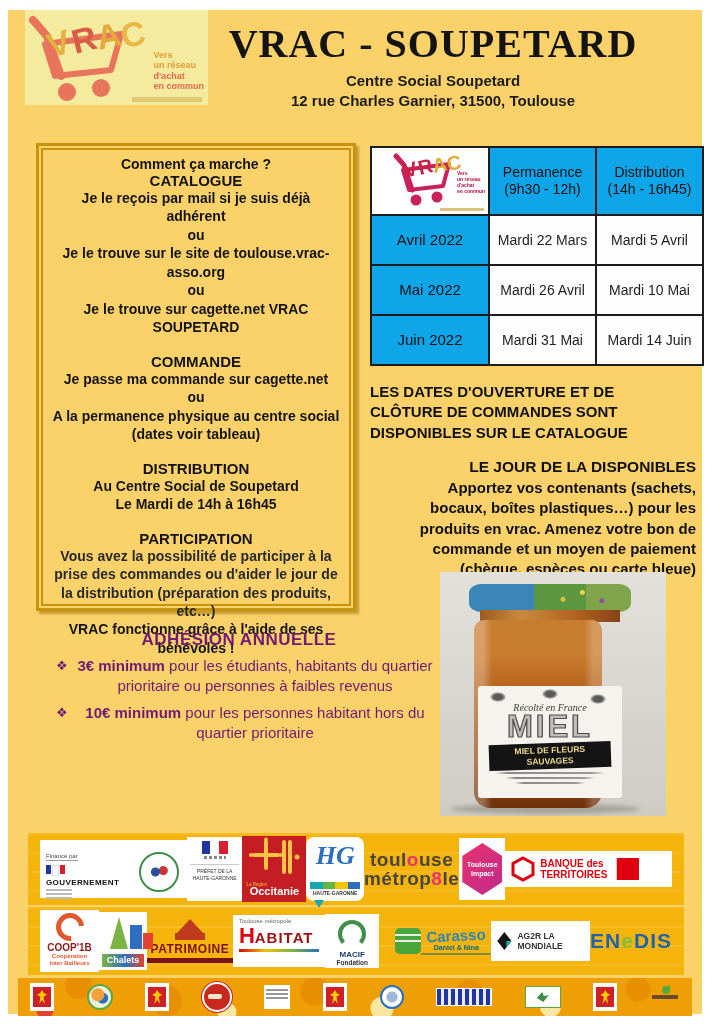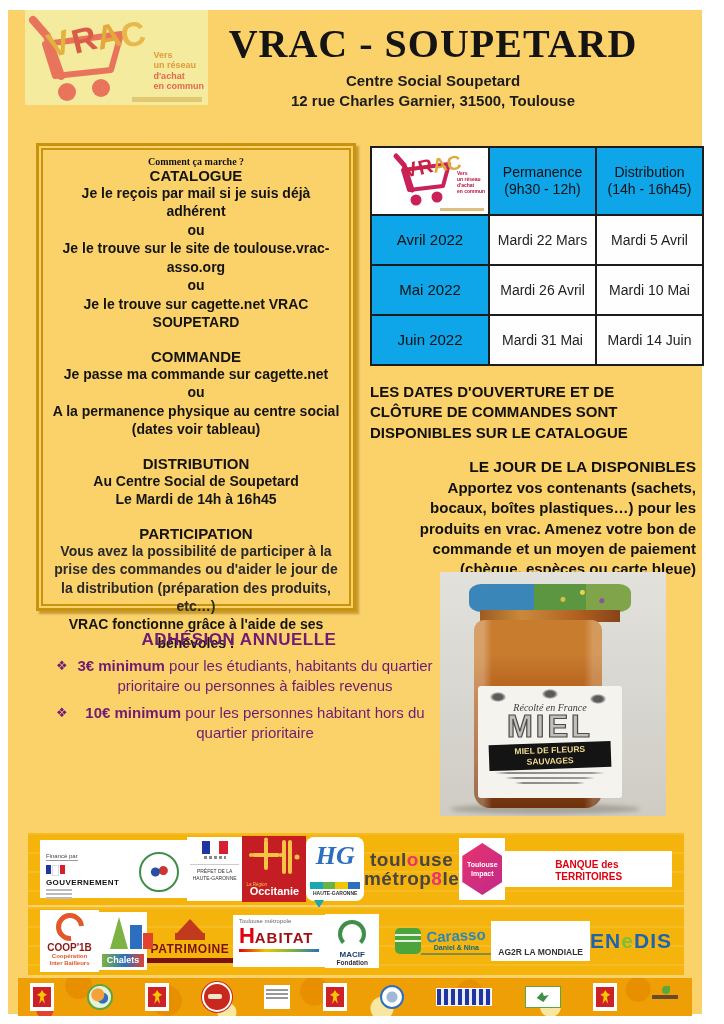--- a/index.html
+++ b/index.html
@@ -11,21 +11,21 @@
   .logo-tagline{position:absolute;right:4px;top:40px;font-size:9px;font-weight:bold;line-height:1.15;text-align:left;color:#E29A3C;}
   .logo-tagline .tl3,.logo-tagline .tl4{color:#E2684F;}
   .logo-subline{position:absolute;right:6px;bottom:3px;width:70px;height:5px;background:rgba(200,160,60,.45);}
   .page-title{position:absolute;left:185px;top:10px;width:480px;text-align:center;font-family:"Liberation Serif",serif;font-weight:bold;font-size:40px;color:#141414;letter-spacing:1px;}
   .header-org{position:absolute;left:185px;top:62px;width:480px;text-align:center;font-weight:bold;font-size:15px;color:#1c1c1c;}
   .header-address{position:absolute;left:185px;top:82px;width:480px;text-align:center;font-weight:bold;font-size:15px;color:#1c1c1c;}
 
   
   .info-box{position:absolute;left:28px;top:133px;width:314px;height:462px;border:3px solid #C8940E;box-shadow:3px 3px 2px rgba(146,102,8,.5);background:transparent;}
   .info-box-inner{position:absolute;inset:2px;border:2px solid #C8940E;padding:6px 8px;box-sizing:border-box;text-align:center;color:#141414;}
-  .ib-heading{font-size:10px;font-weight:bold;font-family:Liberation Serif, serif;}
+  .ib-heading{font-size:14px;font-weight:bold;}
   .ib-title{font-size:15px;font-weight:bold;margin-top:0px;}
   .ib-title.gap{margin-top:16px;}
   .ib-line{font-size:14px;font-weight:bold;line-height:1.32;}
   .ib-line.light{font-weight:bold;color:#2a2a2a;}
 
   
   .sched{position:absolute;left:362px;top:136px;width:326px;border-collapse:collapse;table-layout:fixed;}
   .sched td{border:2px solid #1c1c1c;text-align:center;vertical-align:middle;padding:0;}
   .sched .gold{background:#0ea5e9;font-weight:normal;color:#111;font-size:14px;line-height:1.25;}
   .sched .month{font-size:15px;}
@@ -76,21 +76,21 @@
   .band3{left:10px;top:968px;width:674px;height:38px;background-color:#EF9F06;background-image:
      radial-gradient(circle at 4% 85%,#E2432E 0 8px,transparent 9px),
      radial-gradient(circle at 9% 20%,#E88F00 0 13px,transparent 14px),
      radial-gradient(circle at 22% 60%,#E88F00 0 15px,transparent 16px),
      radial-gradient(circle at 31% 90%,#F7E7A0 0 9px,transparent 10px),
      radial-gradient(circle at 44% 35%,#E88F00 0 14px,transparent 15px),
      radial-gradient(circle at 54% 80%,#F7E7A0 0 11px,transparent 12px),
      radial-gradient(circle at 67% 40%,#E88F00 0 13px,transparent 14px),
      radial-gradient(circle at 79% 75%,#F7E7A0 0 10px,transparent 11px),
      radial-gradient(circle at 92% 30%,#E88F00 0 12px,transparent 13px);}
-  .card{background:#fff;box-sizing:border-box;flex-direction:column;}
+  .card{background:#fff;box-sizing:border-box;}
 
   
   .lg-gouv{width:148px;height:58px;position:relative;padding:4px 6px;}
   .gouv-prefix{font-size:6px;color:#444;border-bottom:1px solid #999;display:inline-block;padding-bottom:1px;}
   .gouv-flag{margin-top:3px;display:flex;gap:1px;}
   .gouv-flag i{width:5px;height:9px;display:block;}
   .gouv-name{font-size:8px;font-weight:bold;color:#111;letter-spacing:.4px;margin-top:2px;}
   .gouv-lines i{display:block;width:26px;height:2px;background:#bbb;margin-top:2px;}
   .gouv-stamp{position:absolute;right:8px;top:12px;width:36px;height:36px;border:2px solid #3F8F4A;border-radius:50%;background:
      radial-gradient(circle at 40% 50%,#2A4FA0 0 4px,transparent 5px),

